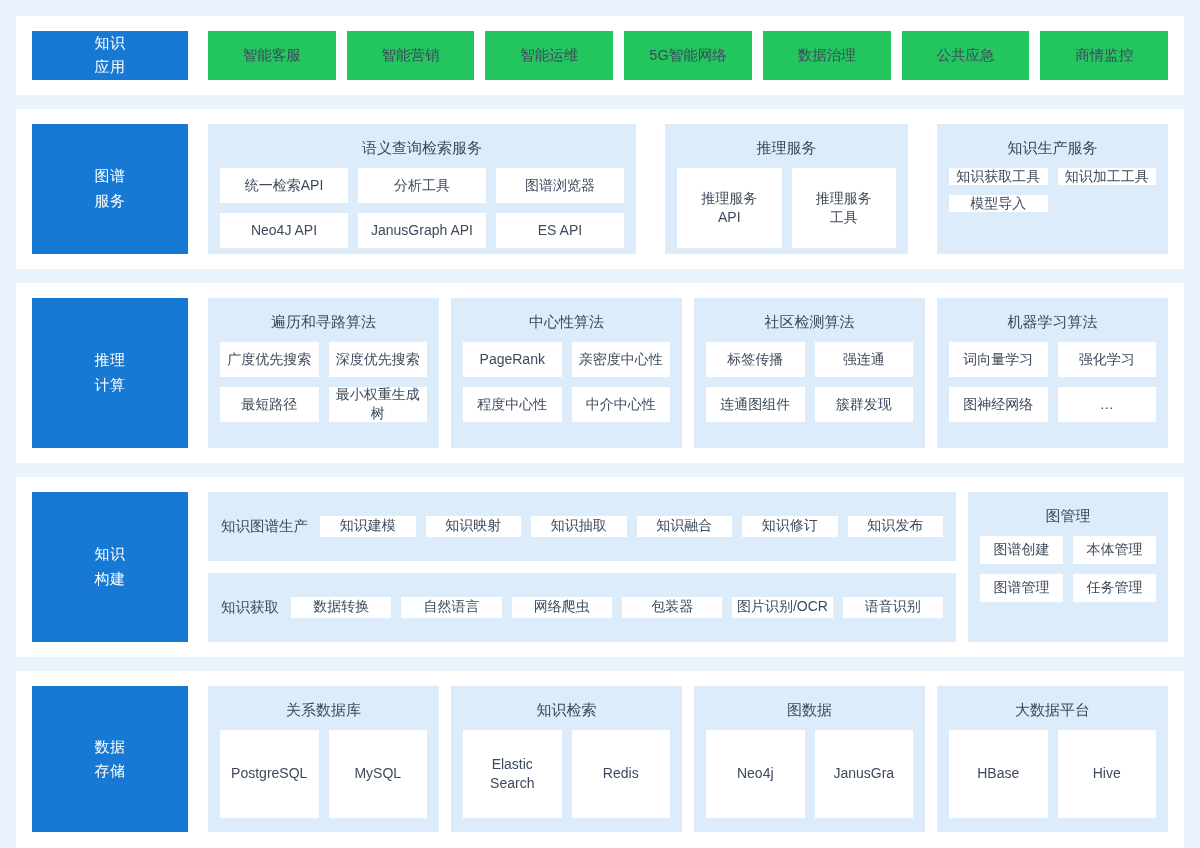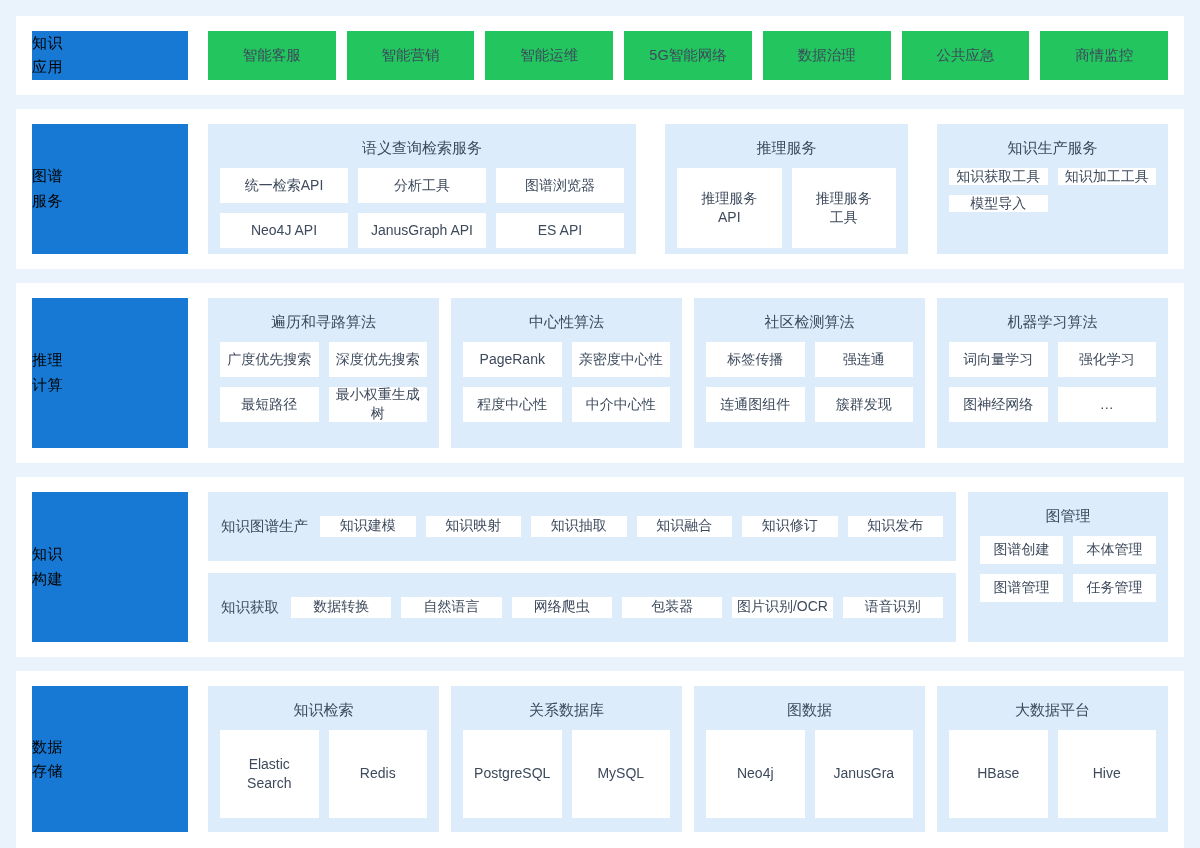--- a/index.html
+++ b/index.html
@@ -31,26 +31,26 @@
     background: #ffffff;
     display: flex;
     align-items: stretch;
     padding: 15px 16px;
     box-sizing: border-box;
   }
 
   .row-label {
     flex: 0 0 156px;
     background: #1779d3;
-    color: #000000;
+    color: #ffffff;
     font-size: 15px;
     line-height: 1.62;
     display: flex;
     flex-direction: column;
-    align-items: flex-start;
+    align-items: center;
     justify-content: center;
     text-align: center;
     letter-spacing: 0.5px;
   }
 
   .row-body {
     flex: 1 1 auto;
     display: flex;
     margin-left: 20px;
     min-width: 0;
@@ -329,37 +329,37 @@
   </section>
 
   <section class="row-card row-data">
     <div class="row-label">
       <span>数据</span>
       <span>存储</span>
     </div>
     <div class="row-body">
 
       <div class="group">
+        <div class="group-title">关系数据库</div>
+        <div class="tiles">
+          <div class="tile">PostgreSQL</div>
+          <div class="tile">MySQL</div>
+        </div>
+      </div>
+
+      <div class="group">
         <div class="group-title">知识检索</div>
         <div class="tiles">
           <div class="tile">Elastic
 Search</div>
           <div class="tile">Redis</div>
         </div>
       </div>
 
       <div class="group">
-        <div class="group-title">关系数据库</div>
-        <div class="tiles">
-          <div class="tile">PostgreSQL</div>
-          <div class="tile">MySQL</div>
-        </div>
-      </div>
-
-      <div class="group">
         <div class="group-title">图数据</div>
         <div class="tiles">
           <div class="tile">Neo4j</div>
           <div class="tile">JanusGra</div>
         </div>
       </div>
 
       <div class="group">
         <div class="group-title">大数据平台</div>
         <div class="tiles">

